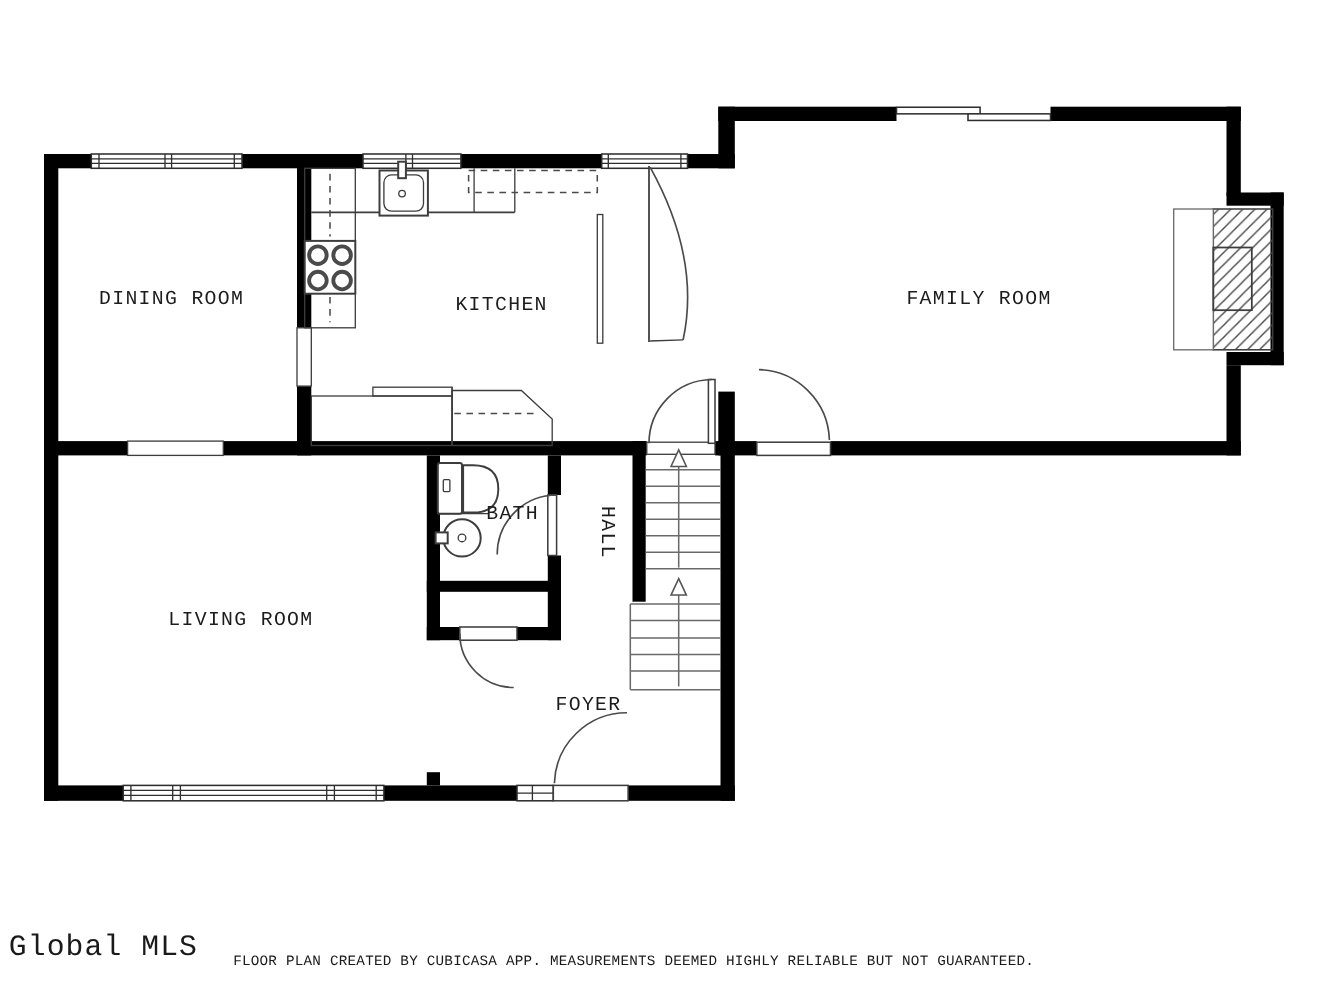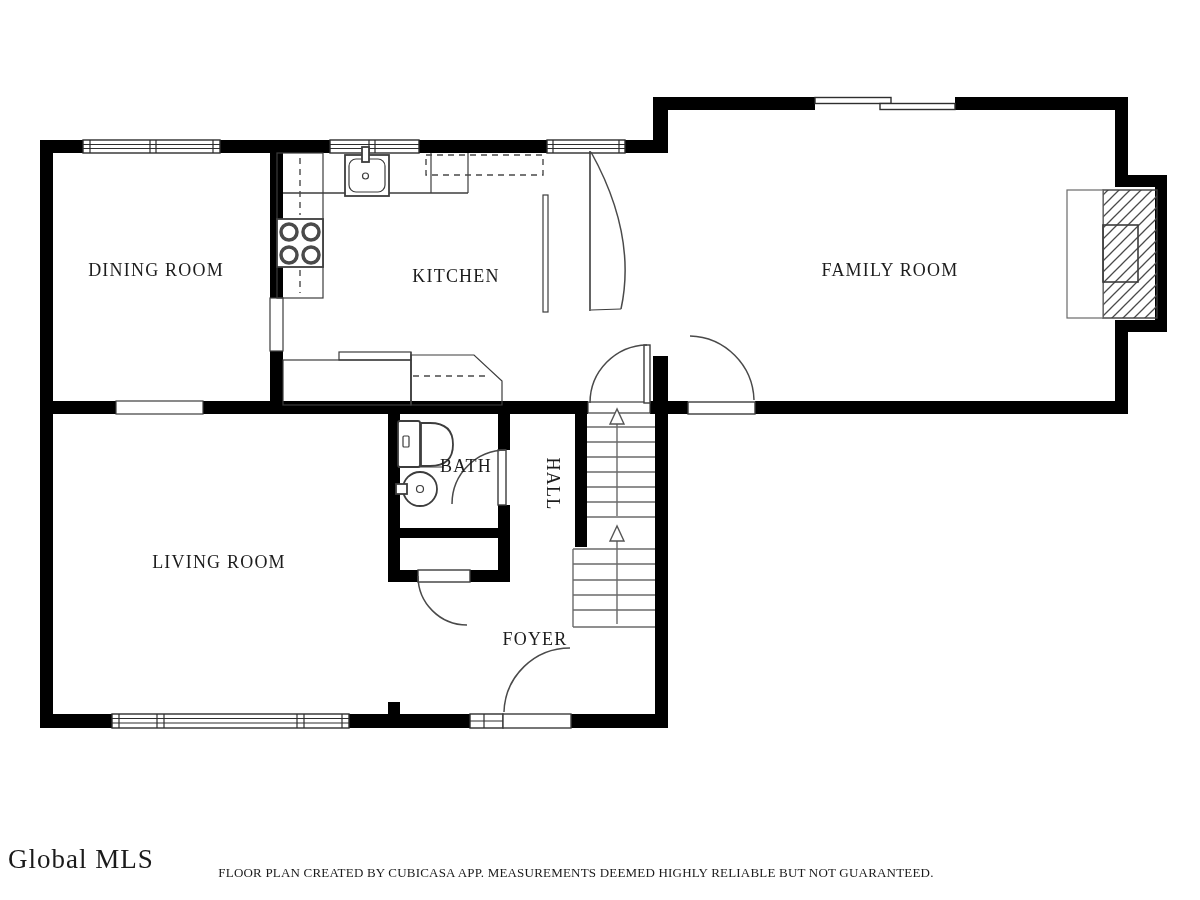--- a/index.html
+++ b/index.html
@@ -1,17 +1,17 @@
 <!DOCTYPE html>
 <html><head>
 <meta charset="utf-8">
 <style>
   html,body{margin:0;padding:0;background:#fff;}
   .canvas{position:relative;width:1200px;height:900px;background:#ffffff;overflow:hidden;
-          font-family:Liberation Serif, serif;}
+          font-family:Liberation Mono, monospace;}
   svg{display:block}
   .wall{fill:#000;}
   .thin{stroke:#3d3d3d;stroke-width:1.6;fill:none;}
   .thin2{stroke:#3d3d3d;stroke-width:1.2;fill:none;}
   .fixture{stroke:#3d3d3d;stroke-width:1.8;fill:#fff;}
   .dashed{stroke:#4a4a4a;stroke-width:1.4;fill:none;stroke-dasharray:6 5;}
   .winbox{fill:#fff;stroke:#2e2e2e;stroke-width:1.4;}
   .winline{stroke:#2e2e2e;stroke-width:1.2;}
   .leaf{fill:#fff;stroke:#3d3d3d;stroke-width:1.4;}
   .arc{stroke:#4a4a4a;stroke-width:1.5;fill:none;}

